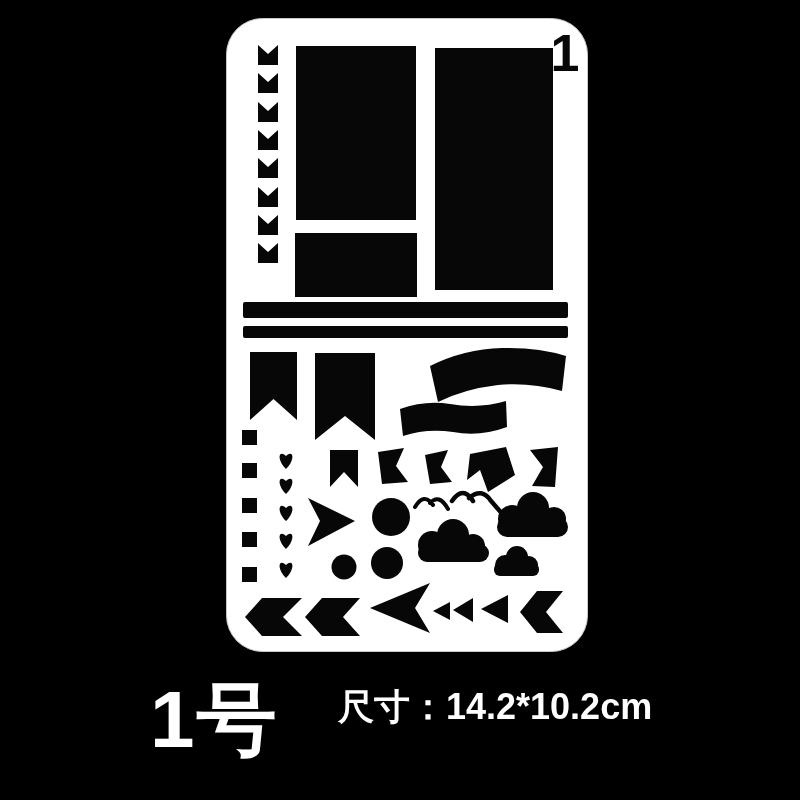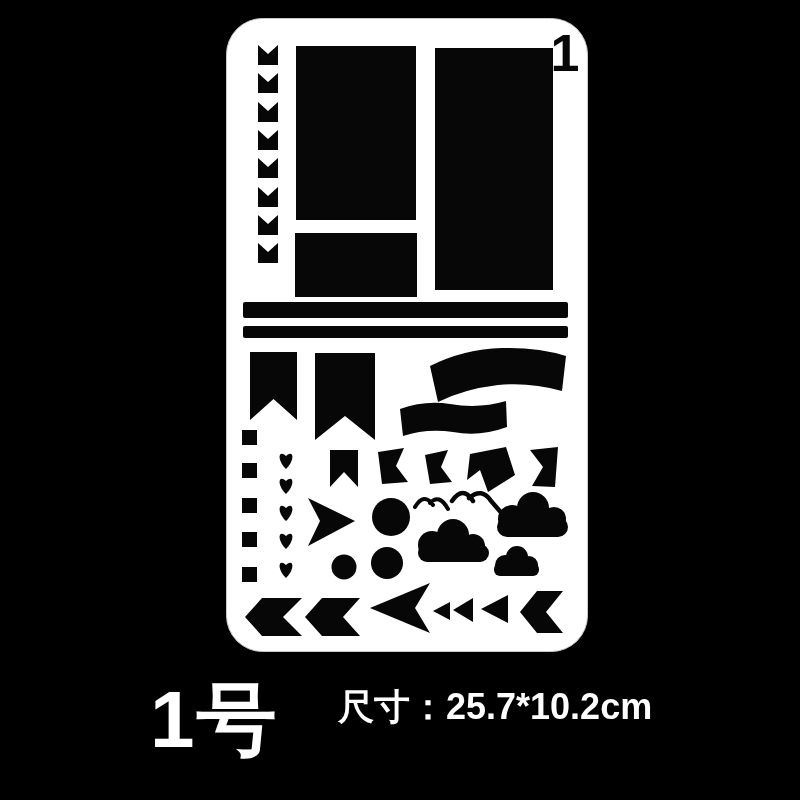--- a/index.html
+++ b/index.html
@@ -123,17 +123,17 @@
       <polygon points="207,593 224,584 224,602"></polygon>
       <polygon points="227,592 247,580 247,604"></polygon>
       <polygon points="255,591 282,577 282,605"></polygon>
       <polygon points="311,573 337,573 320,594 337,615 311,615 294,594"></polygon>
     </g>
   </svg>
 
   <div class="caption-row">
     <div class="model">1号</div>
     <div class="specs">
-      <div class="spec-line"><span>尺寸：</span><span>25.7*10.2cm</span></div>
+      <div class="spec-line"><span>尺寸：</span><span>14.2*10.2cm</span></div>
     </div>
   </div>
 
 </div>
 
 </body></html>

